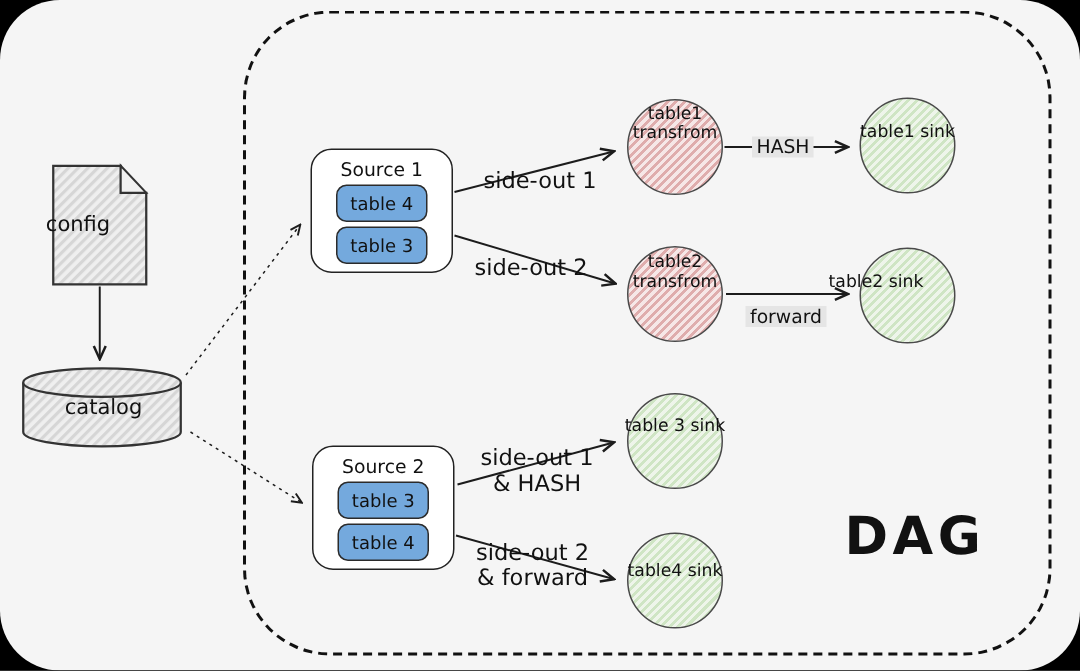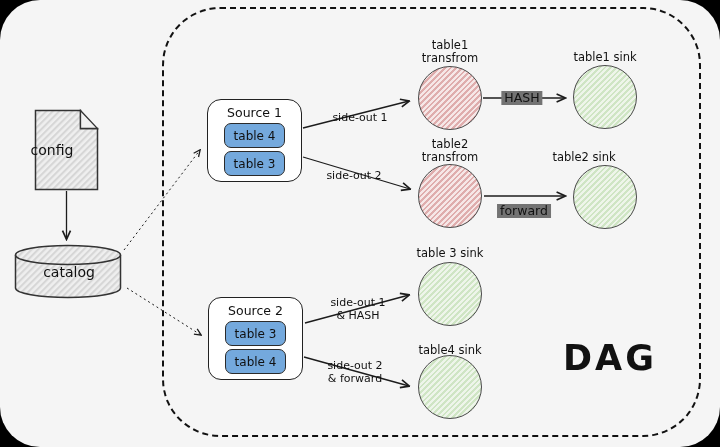--- a/index.html
+++ b/index.html
@@ -8,24 +8,24 @@
   .canvas{position:absolute;inset:0;background:var(--background,#f5f5f5);border-radius:40px;}
   .layer{position:absolute;left:0;top:0;width:720px;height:447px;}
   .dag-box{position:absolute;left:162px;top:7px;width:535px;height:426px;
            border:2.6px dashed #111;border-radius:58px;}
   
   .node-circle{position:absolute;width:64px;height:64px;border-radius:50%;
                border:1.6px solid #4a4a4a;box-sizing:border-box;}
   .pink{background:repeating-linear-gradient(135deg,#f6e7e7 0 2px,var(--transform-stripe,#dfadad) 2px 4px);}
   .green{background:repeating-linear-gradient(135deg,#eef5ea 0 2px,var(--sink-stripe,#cfe5c4) 2px 4px);}
   .node-label{position:absolute;transform:translateX(-50%);text-align:center;
-              font-size:11.5px;line-height:1.12;white-space:nowrap;font-weight:500;}
+              font-size:11.5px;line-height:1.12;white-space:nowrap;font-weight:500;margin-top:30px;}
   .edge-label{position:absolute;transform:translateX(-50%);text-align:center;
-              font-size:11px;line-height:1.15;white-space:nowrap;font-weight:500;}
-  .on-line{background:#737373;padding:0 3px;font-size:12.5px;text-align:right;}
+              font-size:15px;line-height:1.15;white-space:nowrap;font-weight:500;}
+  .on-line{background:#e5e5e5;padding:0 3px;font-size:12.5px;text-align:right;}
   .src-box{position:absolute;width:95px;height:83px;background:#fff;
            border:1.6px solid #222;border-radius:14px;box-sizing:border-box;}
   .src-title{position:absolute;left:0;right:0;top:5px;text-align:center;font-size:12.5px;font-weight:500;}
   .tbl-btn{position:absolute;left:16px;width:61px;height:25px;border-radius:7px;
            background:var(--table-button,#74a9dd);border:1.3px solid #2b2b2b;box-sizing:border-box;
            display:flex;align-items:center;justify-content:center;font-size:12px;}
   .btn1{top:23px;} .btn2{top:51px;}
   .dag-title{position:absolute;left:563px;top:338px;font-size:35px;font-weight:700;letter-spacing:3px;}
   .shape-label{position:absolute;transform:translate(-50%,-50%);font-size:14px;font-weight:500;}
 </style>
@@ -73,21 +73,21 @@
 
   <div class="shape-label" style="left:52px;top:150px;">config</div>
   <div class="shape-label" style="left:69px;top:272px;">catalog</div>
 
   <div class="src-box" style="left:207px;top:99px;">
     <div class="src-title">Source 1</div>
     <div class="tbl-btn btn1">table 4</div>
     <div class="tbl-btn btn2">table 3</div>
   </div>
 
-  <div class="src-box" style="left:208px;top:297px;border-radius:13px;">
+  <div class="src-box" style="left:208px;top:297px;">
     <div class="src-title">Source 2</div>
     <div class="tbl-btn btn1">table 3</div>
     <div class="tbl-btn btn2">table 4</div>
   </div>
 
   <div class="node-circle pink" style="left:418px;top:66px;"></div>
   <div class="node-circle pink" style="left:418px;top:164px;"></div>
 
   <div class="node-circle green" style="left:573px;top:65px;"></div>
   <div class="node-circle green" style="left:573px;top:165px;"></div>

